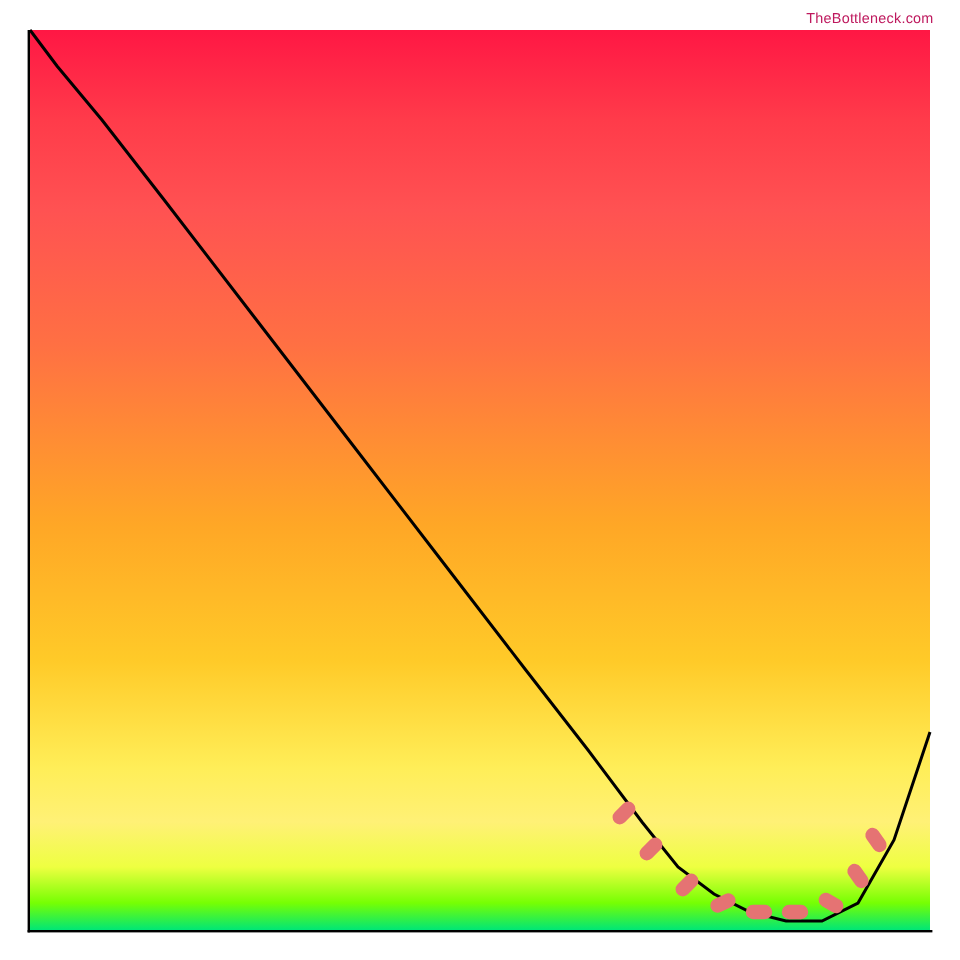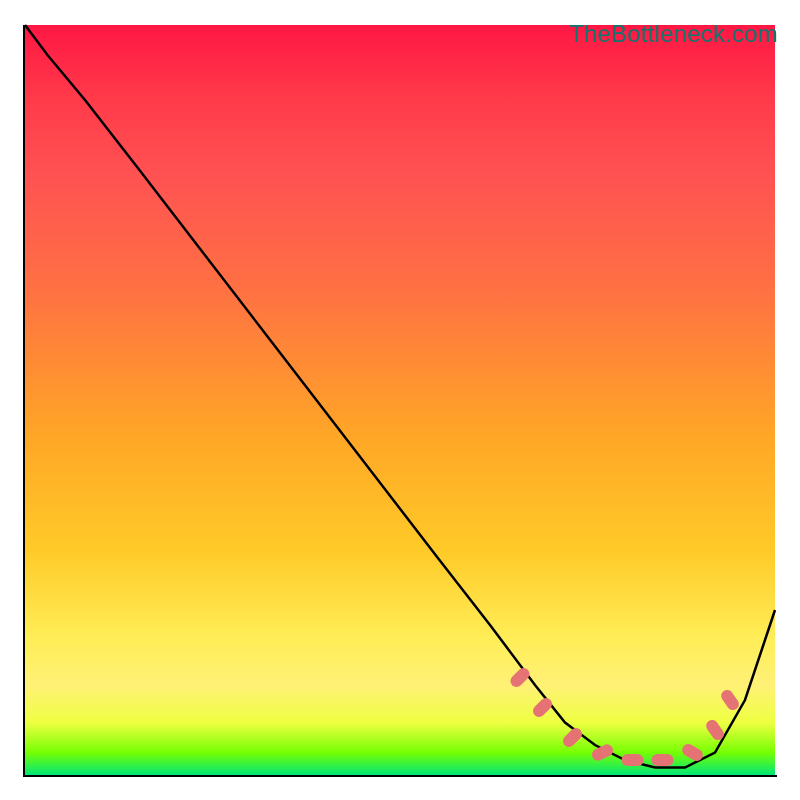--- a/index.html
+++ b/index.html
@@ -40,25 +40,25 @@
   .axis-bottom {
     position: absolute;
     left: 23px;
     top: 775px;
     width: 754px;
     height: 2px;
     background: #000;
   }
   .watermark {
     position: absolute;
-    top: 20px;
+    top: 8px;
     right: 22px;
     font-family: Arial, Helvetica, sans-serif;
-    font-size: 24px;
-    color: #0f766e;
+    font-size: 12px;
+    color: #be185d;
     letter-spacing: 0.2px;
   }
   svg.curve {
     position: absolute;
     left: 25px;
     top: 25px;
     width: 750px;
     height: 750px;
     overflow: visible;
   }

